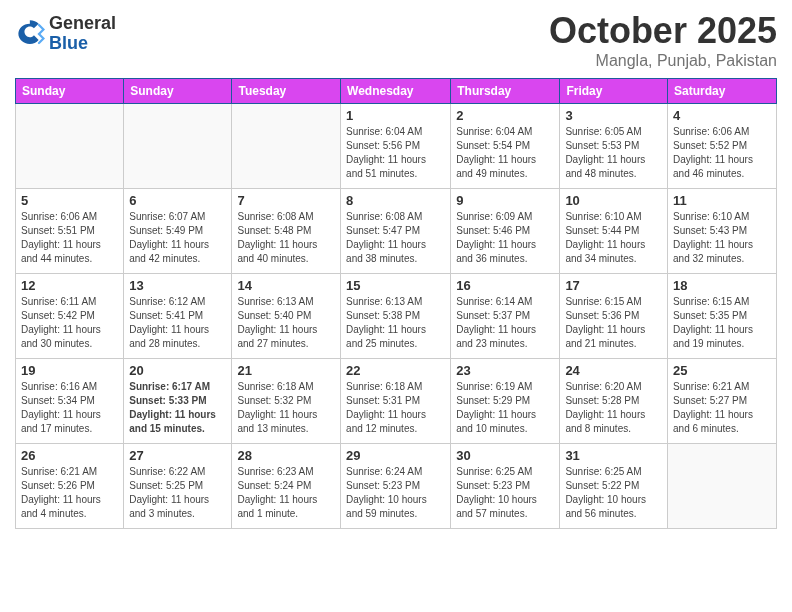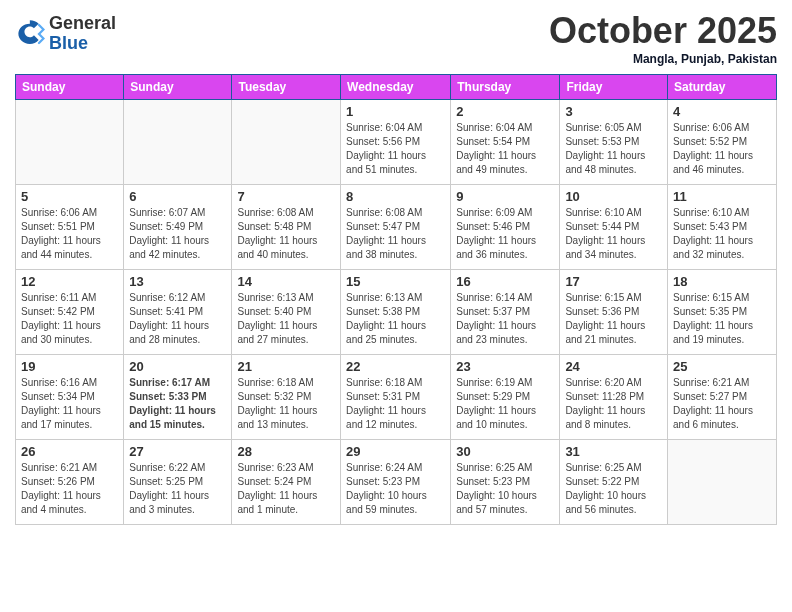--- a/index.html
+++ b/index.html
@@ -44,23 +44,23 @@
     }
     .title-section {
       text-align: right;
     }
     .title-section h1 {
       font-size: 36px;
       font-weight: bold;
       color: #333;
     }
     .title-section h2 {
-      font-size: 12px;
-      color: #0f172a;
-      font-weight: bold;
+      font-size: 16px;
+      color: #737373;
+      font-weight: normal;
     }
     table {
       width: 100%;
       border-collapse: collapse;
       flex: 1;
     }
     .day-header {
       background-color: #d946ef;
       color: white;
       text-align: left;
@@ -297,21 +297,21 @@
           <td class="day-cell">
             <span class="day-number">23</span>
             <div class="day-info" style="white-space: pre-line;">Sunrise: 6:19 AM
 Sunset: 5:29 PM
 Daylight: 11 hours
 and 10 minutes.</div>
           </td>
           <td class="day-cell">
             <span class="day-number">24</span>
             <div class="day-info" style="white-space: pre-line;">Sunrise: 6:20 AM
-Sunset: 11:28 PM
+Sunset: 5:28 PM
 Daylight: 11 hours
 and 8 minutes.</div>
           </td>
           <td class="day-cell">
             <span class="day-number">25</span>
             <div class="day-info" style="white-space: pre-line;">Sunrise: 6:21 AM
 Sunset: 5:27 PM
 Daylight: 11 hours
 and 6 minutes.</div>
           </td>

